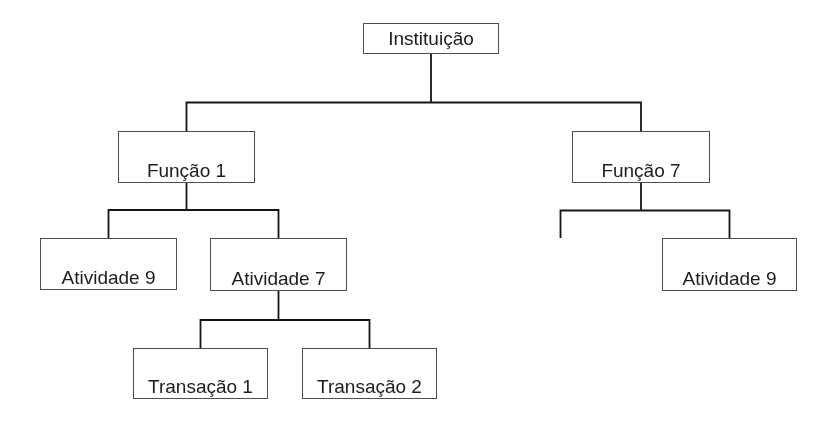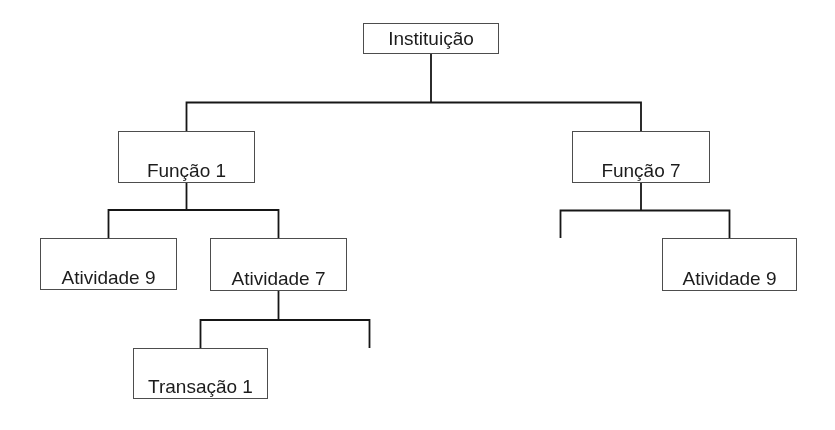--- a/index.html
+++ b/index.html
@@ -86,14 +86,17 @@
 
 
   <div class="node" style="left:662px;top:238px;width:135px;height:53px">
     <span class="node-label">Atividade 9</span>
   </div>
 
   <div class="node" style="left:133px;top:348px;width:135px;height:51px">
     <span class="node-label">Transação 1</span>
   </div>
 
+  <div class="node" style="left:302px;top:348px;width:135px;height:51px">
+    <span class="node-label">Transação 2</span>
+  </div>
 
 </div>
 
 </body></html>

